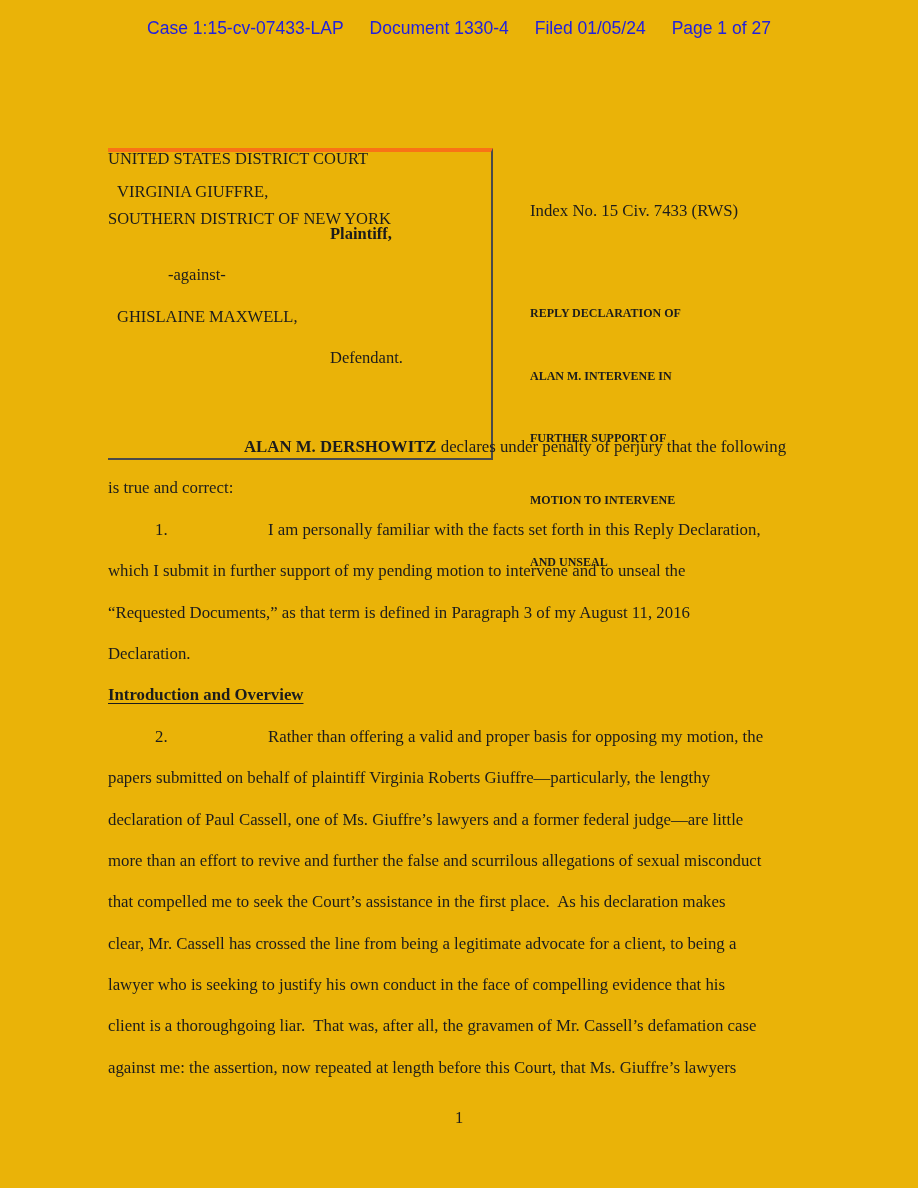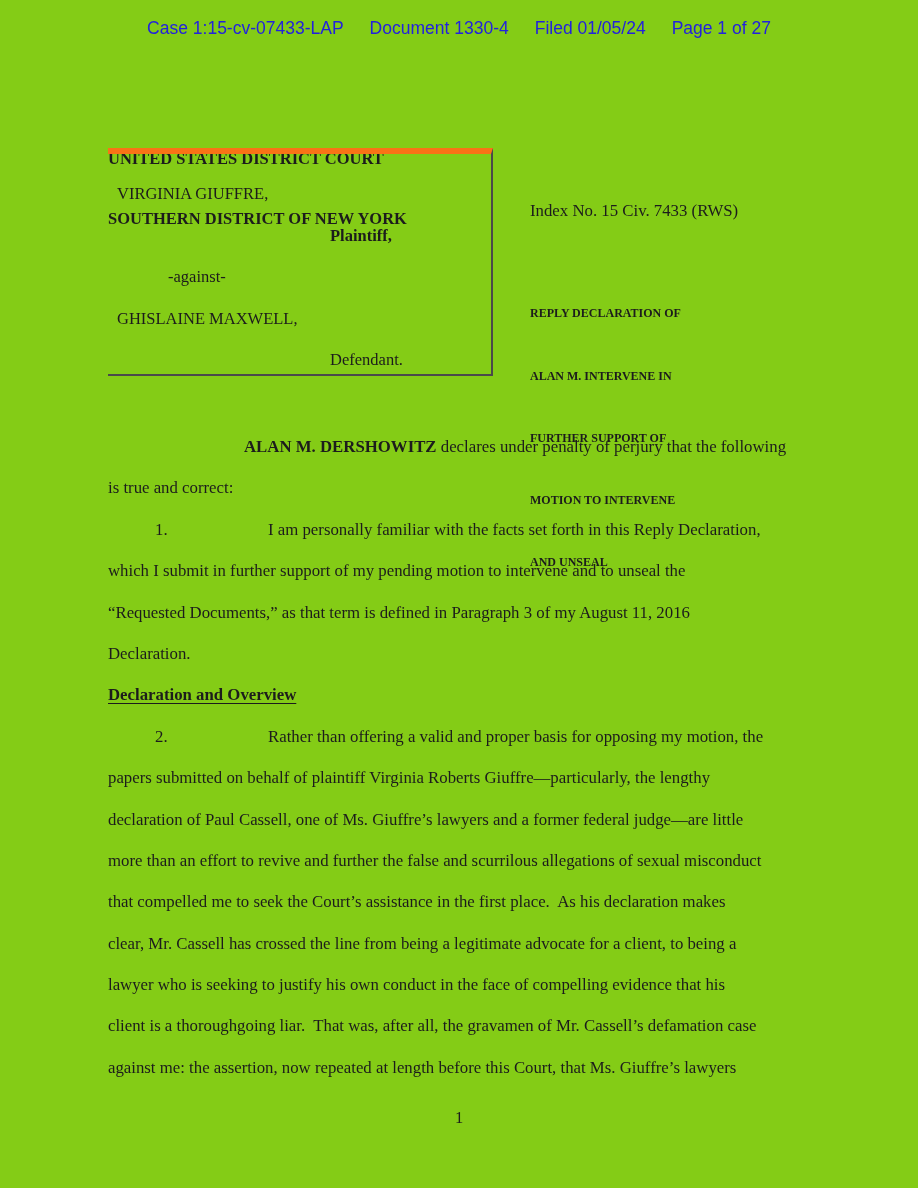--- a/index.html
+++ b/index.html
@@ -1,21 +1,21 @@
 <!DOCTYPE html>
 <html><head>
 <meta charset="utf-8">
 <style>
   * { margin: 0; padding: 0; box-sizing: border-box; }
   html, body { background: #ffffff; }
   .page {
     position: relative;
     width: 918px;
     height: 1188px;
-    background: #84cc16;
+    background: #eab308;
     color: #1c1c1c;
     font-family: "Liberation Serif", serif;
     overflow: hidden;
   }
   
   .stamp {
     position: absolute;
     top: 18px;
     left: 0;
     right: 0;
@@ -27,30 +27,29 @@
     white-space: pre;
   }
   
   .court {
     position: absolute;
     left: 108px;
     top: 109px;
     font-size: 16.5px;
     line-height: 20px;
     white-space: pre;
-    font-weight: bold;
   }
   
   .caption-box {
     position: absolute;
     left: 108px;
     top: 148px;
     width: 385px;
-    height: 228px;
-    border-top: 6px solid #f97316;
+    height: 312px;
+    border-top: 4px solid #f97316;
     border-right: 2px solid #4a4a4a;
     border-bottom: 2px solid #4a4a4a;
   }
   .caption-box .cap {
     position: absolute;
     font-size: 16.5px;
     white-space: pre;
   }
   .cap-plaintiff-name { left: 9px;   top: 30px; }
   .cap-plaintiff-role { left: 222px; top: 72px; font-weight: bold; }
@@ -138,21 +137,21 @@
     <div>AND UNSEAL</div>
   </div>
 
   <div class="body-text">
       <div class="line" style="padding-left: 108px;"><span style="font-weight: 700; margin-left: 28px;">ALAN M. DERSHOWITZ</span><span> declares under penalty of perjury that the following</span></div>
       <div class="line"><span>is true and correct:</span></div>
       <div class="line" style="padding-left: 160px;"><span class="num">1.</span><span>I am personally familiar with the facts set forth in this Reply Declaration,</span></div>
       <div class="line"><span>which I submit in further support of my pending motion to intervene and to unseal the</span></div>
       <div class="line"><span>“Requested Documents,” as that term is defined in Paragraph 3 of my August 11, 2016</span></div>
       <div class="line"><span>Declaration.</span></div>
-      <div class="line"><span style="font-weight: 700; text-decoration: underline; text-underline-offset: 3px;">Declaration and Overview</span></div>
+      <div class="line"><span style="font-weight: 700; text-decoration: underline; text-underline-offset: 3px;">Introduction and Overview</span></div>
       <div class="line" style="padding-left: 160px;"><span class="num">2.</span><span>Rather than offering a valid and proper basis for opposing my motion, the</span></div>
       <div class="line"><span>papers submitted on behalf of plaintiff Virginia Roberts Giuffre—particularly, the lengthy</span></div>
       <div class="line"><span>declaration of Paul Cassell, one of Ms. Giuffre’s lawyers and a former federal judge—are little</span></div>
       <div class="line"><span>more than an effort to revive and further the false and scurrilous allegations of sexual misconduct</span></div>
       <div class="line"><span>that compelled me to seek the Court’s assistance in the first place.  As his declaration makes</span></div>
       <div class="line"><span>clear, Mr. Cassell has crossed the line from being a legitimate advocate for a client, to being a</span></div>
       <div class="line"><span>lawyer who is seeking to justify his </span><span style="">own</span><span> conduct in the face of compelling evidence that his</span></div>
       <div class="line"><span>client is a thoroughgoing liar.  That was, after all, the gravamen of Mr. Cassell’s defamation case</span></div>
       <div class="line"><span>against me: the assertion, now repeated at length before this Court, that Ms. Giuffre’s lawyers</span></div>
     </div>

